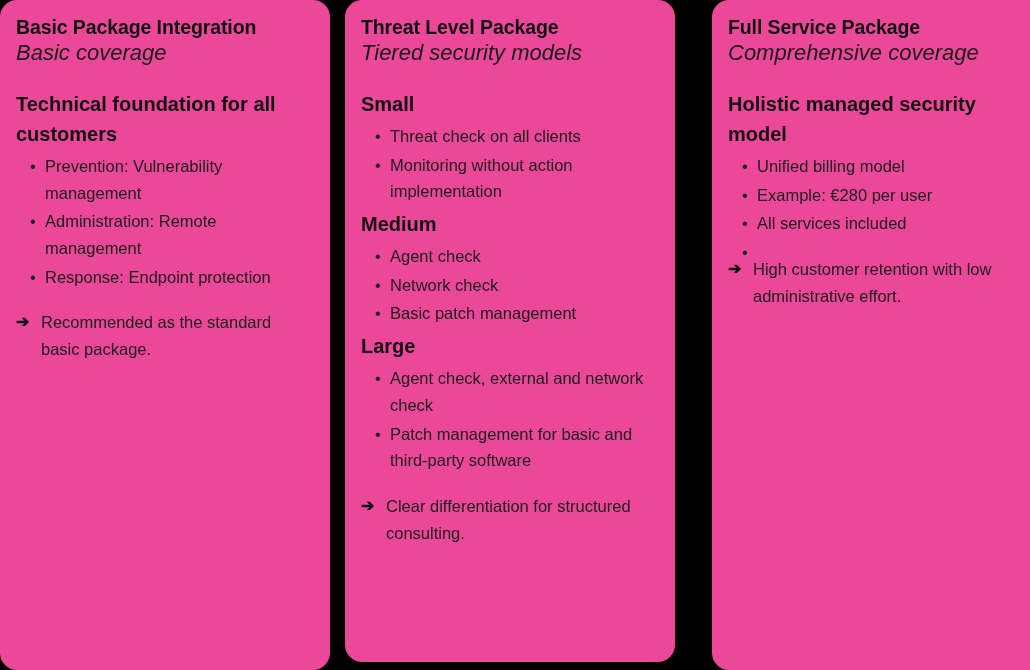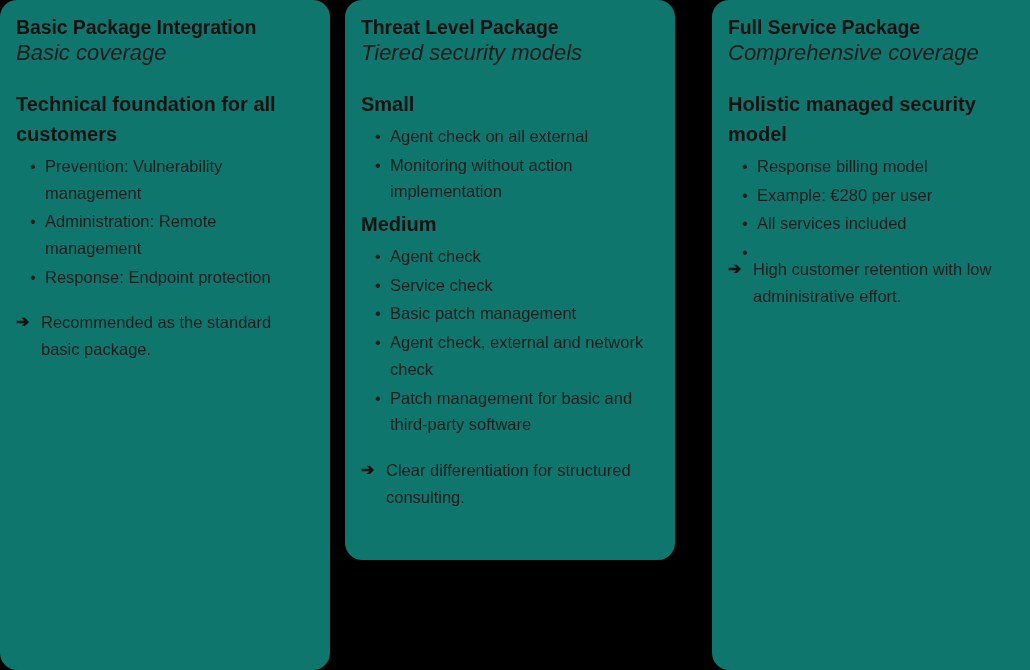--- a/index.html
+++ b/index.html
@@ -17,29 +17,29 @@
   .board {
     position: relative;
     width: 1030px;
     height: 670px;
     background: #000000;
     display: flex;
     align-items: flex-start;
     gap: 15px;
   }
   .card {
-    background: #0f766e;
+    background: #ec4899;
     border-radius: 17px;
     box-sizing: border-box;
     padding: 16px 16px 14px 16px;
     overflow: hidden;
     flex: 0 0 auto;
   }
   .card-1 { width: 330px; height: 670px; }
-  .card-2 { width: 330px; height: 560px; }
+  .card-2 { width: 330px; height: 662px; }
   .card-3 { width: 340px; height: 670px; margin-left: 22px; }
 
   .card-title {
     font-size: 19.5px;
     font-weight: bold;
     color: #111111;
     letter-spacing: -0.1px;
     line-height: 1.15;
     margin: 0 0 2px 0;
   }
@@ -121,49 +121,50 @@
       <span>Recommended as the standard basic package.</span>
     </div>
   </div>
 
   <div class="card card-2">
     <div class="card-title">Threat Level Package</div>
     <div class="card-subtitle">Tiered security models</div>
 
     <div class="section-heading">Small</div>
     <ul class="bullets">
-      <li><span class="dot">•</span><span>Agent check on all external</span></li>
+      <li><span class="dot">•</span><span>Threat check on all clients</span></li>
       <li><span class="dot">•</span><span>Monitoring without action implementation</span></li>
     </ul>
 
     <div class="section-heading spaced">Medium</div>
     <ul class="bullets">
       <li><span class="dot">•</span><span>Agent check</span></li>
-      <li><span class="dot">•</span><span>Service check</span></li>
+      <li><span class="dot">•</span><span>Network check</span></li>
       <li><span class="dot">•</span><span>Basic patch management</span></li>
     </ul>
 
+    <div class="section-heading spaced">Large</div>
     <ul class="bullets">
       <li><span class="dot">•</span><span>Agent check, external and network check</span></li>
       <li><span class="dot">•</span><span>Patch management for basic and third-party software</span></li>
     </ul>
 
     <div class="takeaway">
       <span class="arrow">➔</span>
       <span>Clear differentiation for structured consulting.</span>
     </div>
   </div>
 
   <div class="card card-3">
     <div class="card-title">Full Service Package</div>
     <div class="card-subtitle">Comprehensive coverage</div>
 
     <div class="section-heading">Holistic managed security model</div>
     <ul class="bullets">
-      <li><span class="dot">•</span><span>Response billing model</span></li>
+      <li><span class="dot">•</span><span>Unified billing model</span></li>
       <li><span class="dot">•</span><span>Example: €280 per user</span></li>
       <li><span class="dot">•</span><span>All services included</span></li>
       <li><span class="dot">•</span></li>
     </ul>
 
     <div class="takeaway">
       <span class="arrow">➔</span>
       <span>High customer retention with low administrative effort.</span>
     </div>
   </div>

